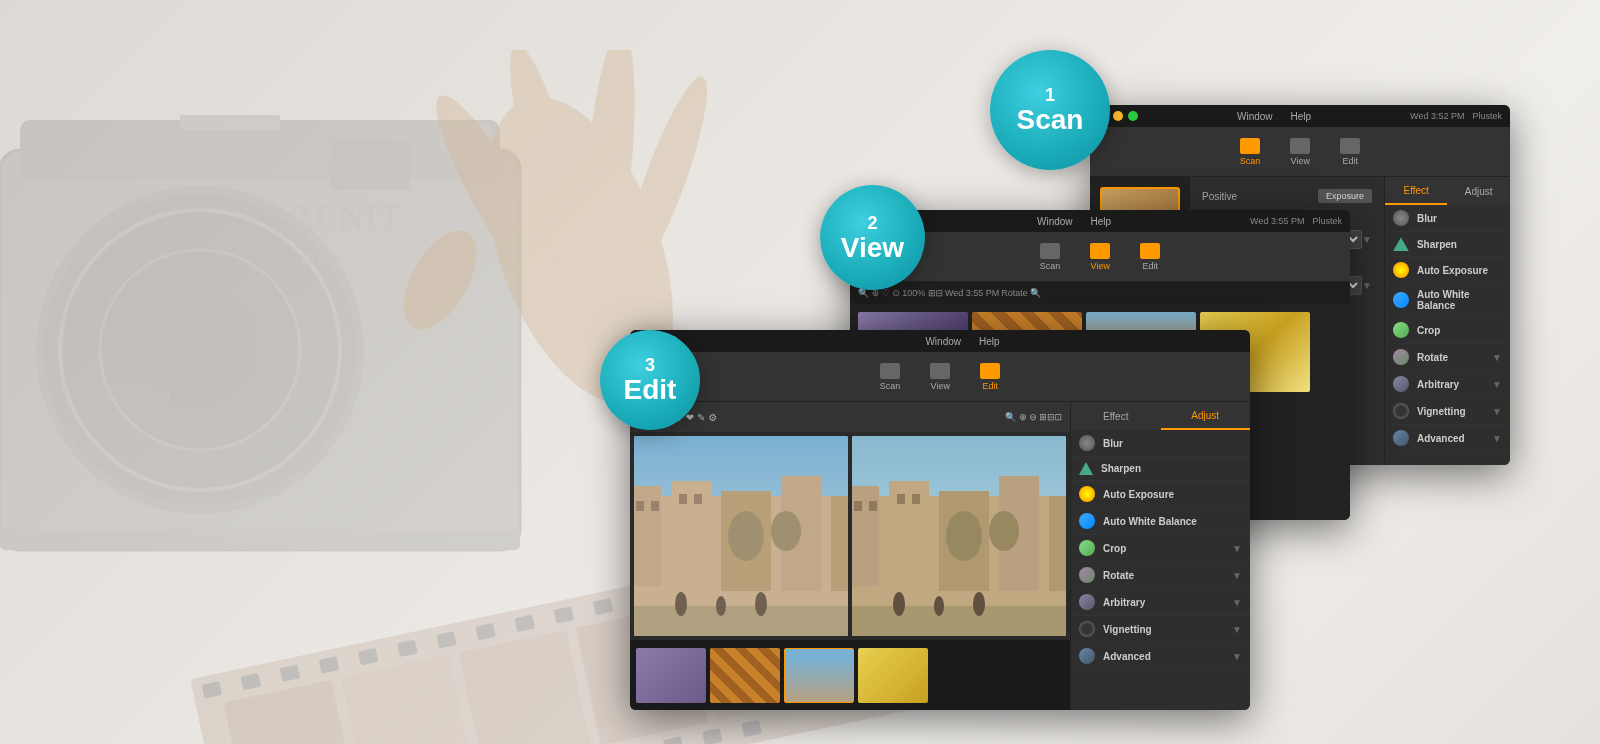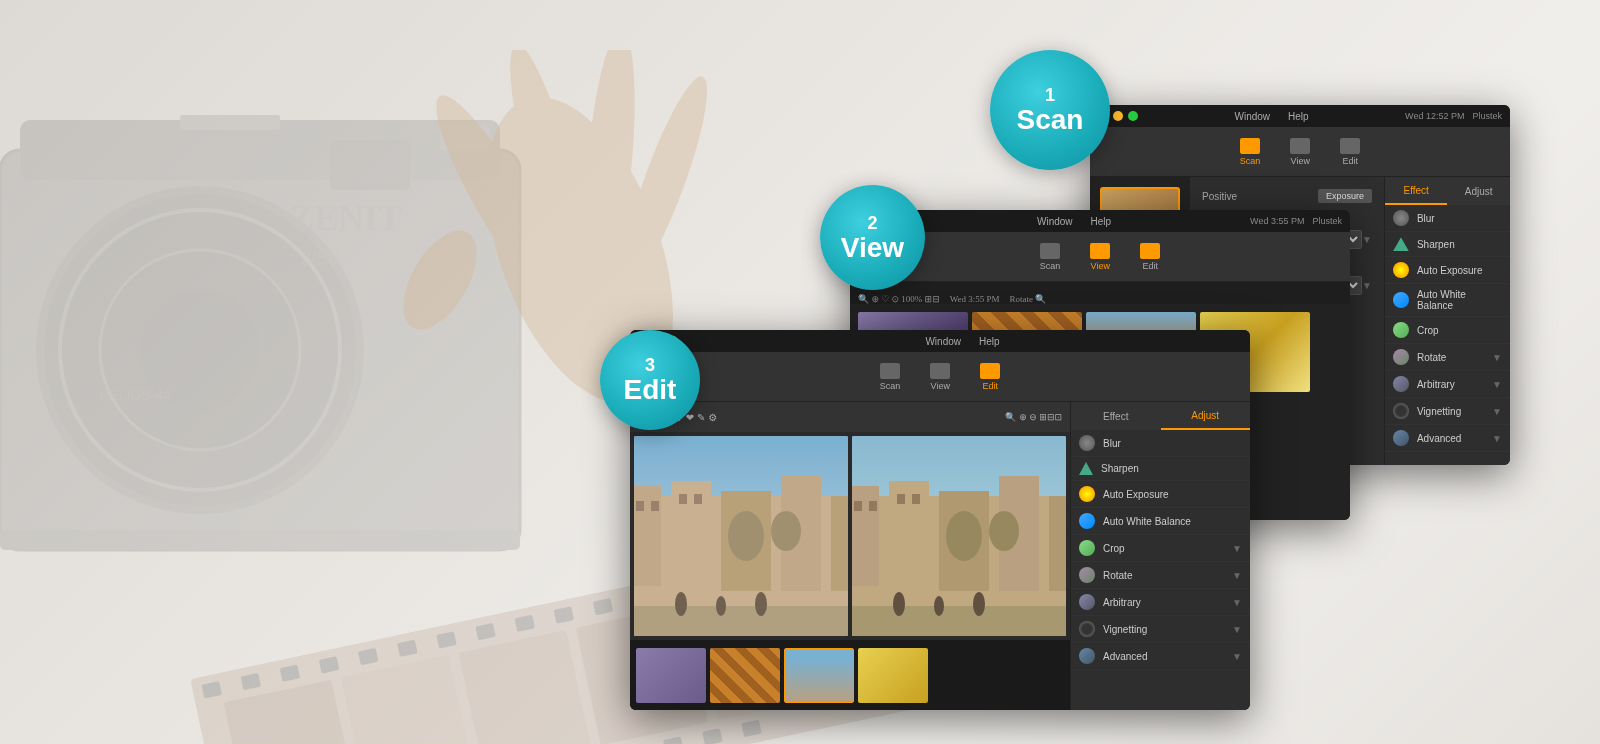--- a/index.html
+++ b/index.html
@@ -379,20 +379,21 @@
       width: 16px;
       height: 16px;
       border-radius: 50%;
       flex-shrink: 0;
     }
 
     .panel-item-label {
       color: #ccc;
       font-size: 10px;
       flex: 1;
+      font-weight: bold;
     }
 
     .panel-item-arrow {
       color: #666;
       font-size: 10px;
     }
 
     .icon-blur { background: radial-gradient(circle, #888, #555); }
     .icon-sharpen { background: linear-gradient(135deg, #4a8, #2a6); clip-path: polygon(50% 0%, 0% 100%, 100% 100%); border-radius: 0; }
     .icon-exposure { background: radial-gradient(circle, #ff0, #f80); }
@@ -428,24 +429,23 @@
     .scan-side-tab.active {
       color: #f90;
       border-bottom: 2px solid #f90;
     }
 
     
     .win-statusbar {
       height: 22px;
       background: #1e1e1e;
       display: flex;
-      align-items: flex-end;
+      align-items: center;
       padding: 0 8px;
-      gap: 10px;
-      font-family: Liberation Serif, serif;
+      gap: 2px;
     }
 
     .status-item {
       color: #888;
       font-size: 9px;
     }
 
     
     .camera-svg {
       position: absolute;
@@ -554,21 +554,21 @@
 
   <div class="win-titlebar">
     <div class="win-dot dot-red"></div>
     <div class="win-dot dot-yellow"></div>
     <div class="win-dot dot-green"></div>
     <div class="win-titlebar-center">
       <span class="win-menu-item">Window</span>
       <span class="win-menu-item">Help</span>
     </div>
     <div style="display:flex;gap:8px;align-items:center;">
-      <span style="color:#888;font-size:9px;">Wed 12:52 PM</span>
+      <span style="color:#888;font-size:9px;">Wed 3:52 PM</span>
       <span style="color:#888;font-size:9px;">Plustek</span>
     </div>
   </div>
 
   <div class="win-toolbar">
     <div class="toolbar-btn active">
       <div class="toolbar-icon"></div>
       <span>Scan</span>
     </div>
     <div class="toolbar-btn">

